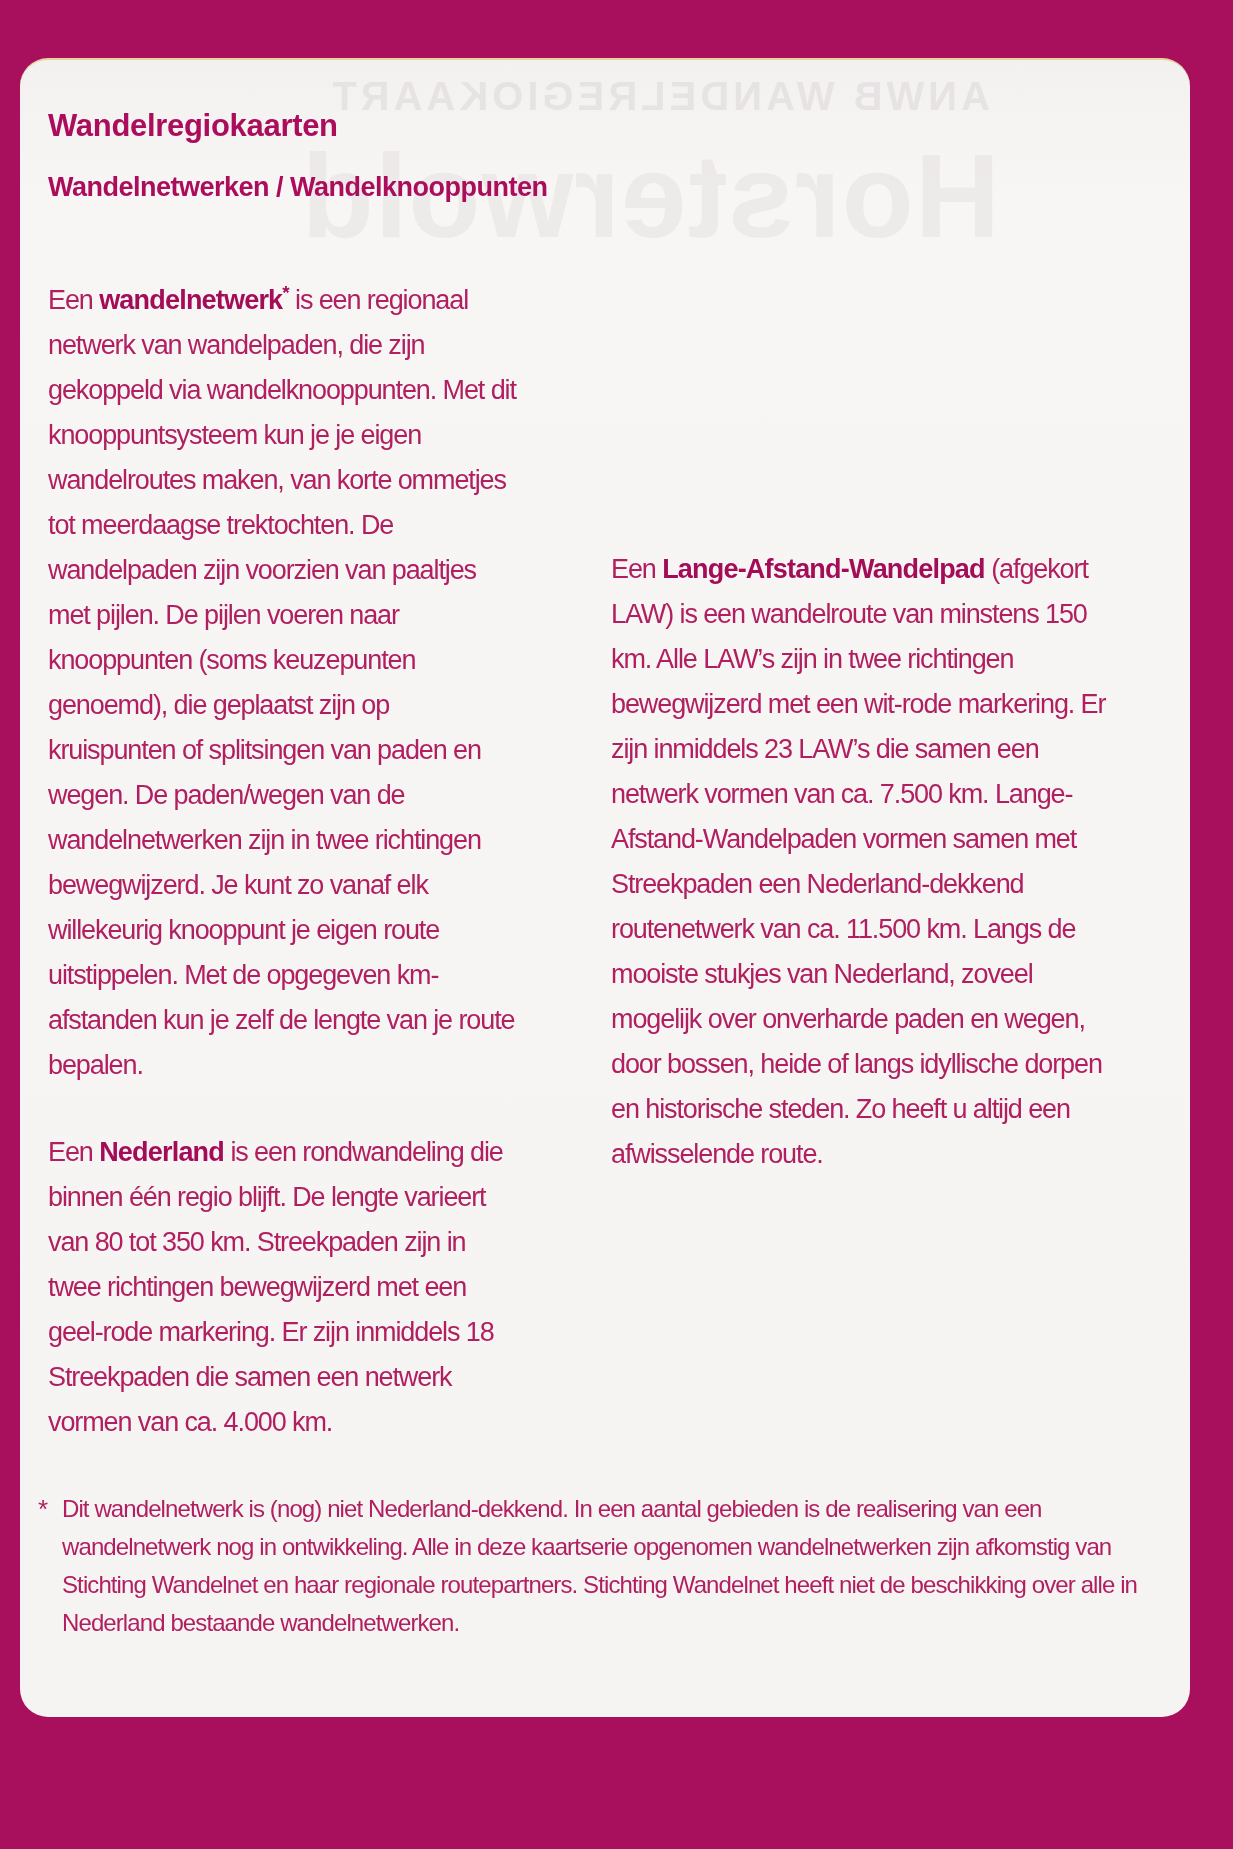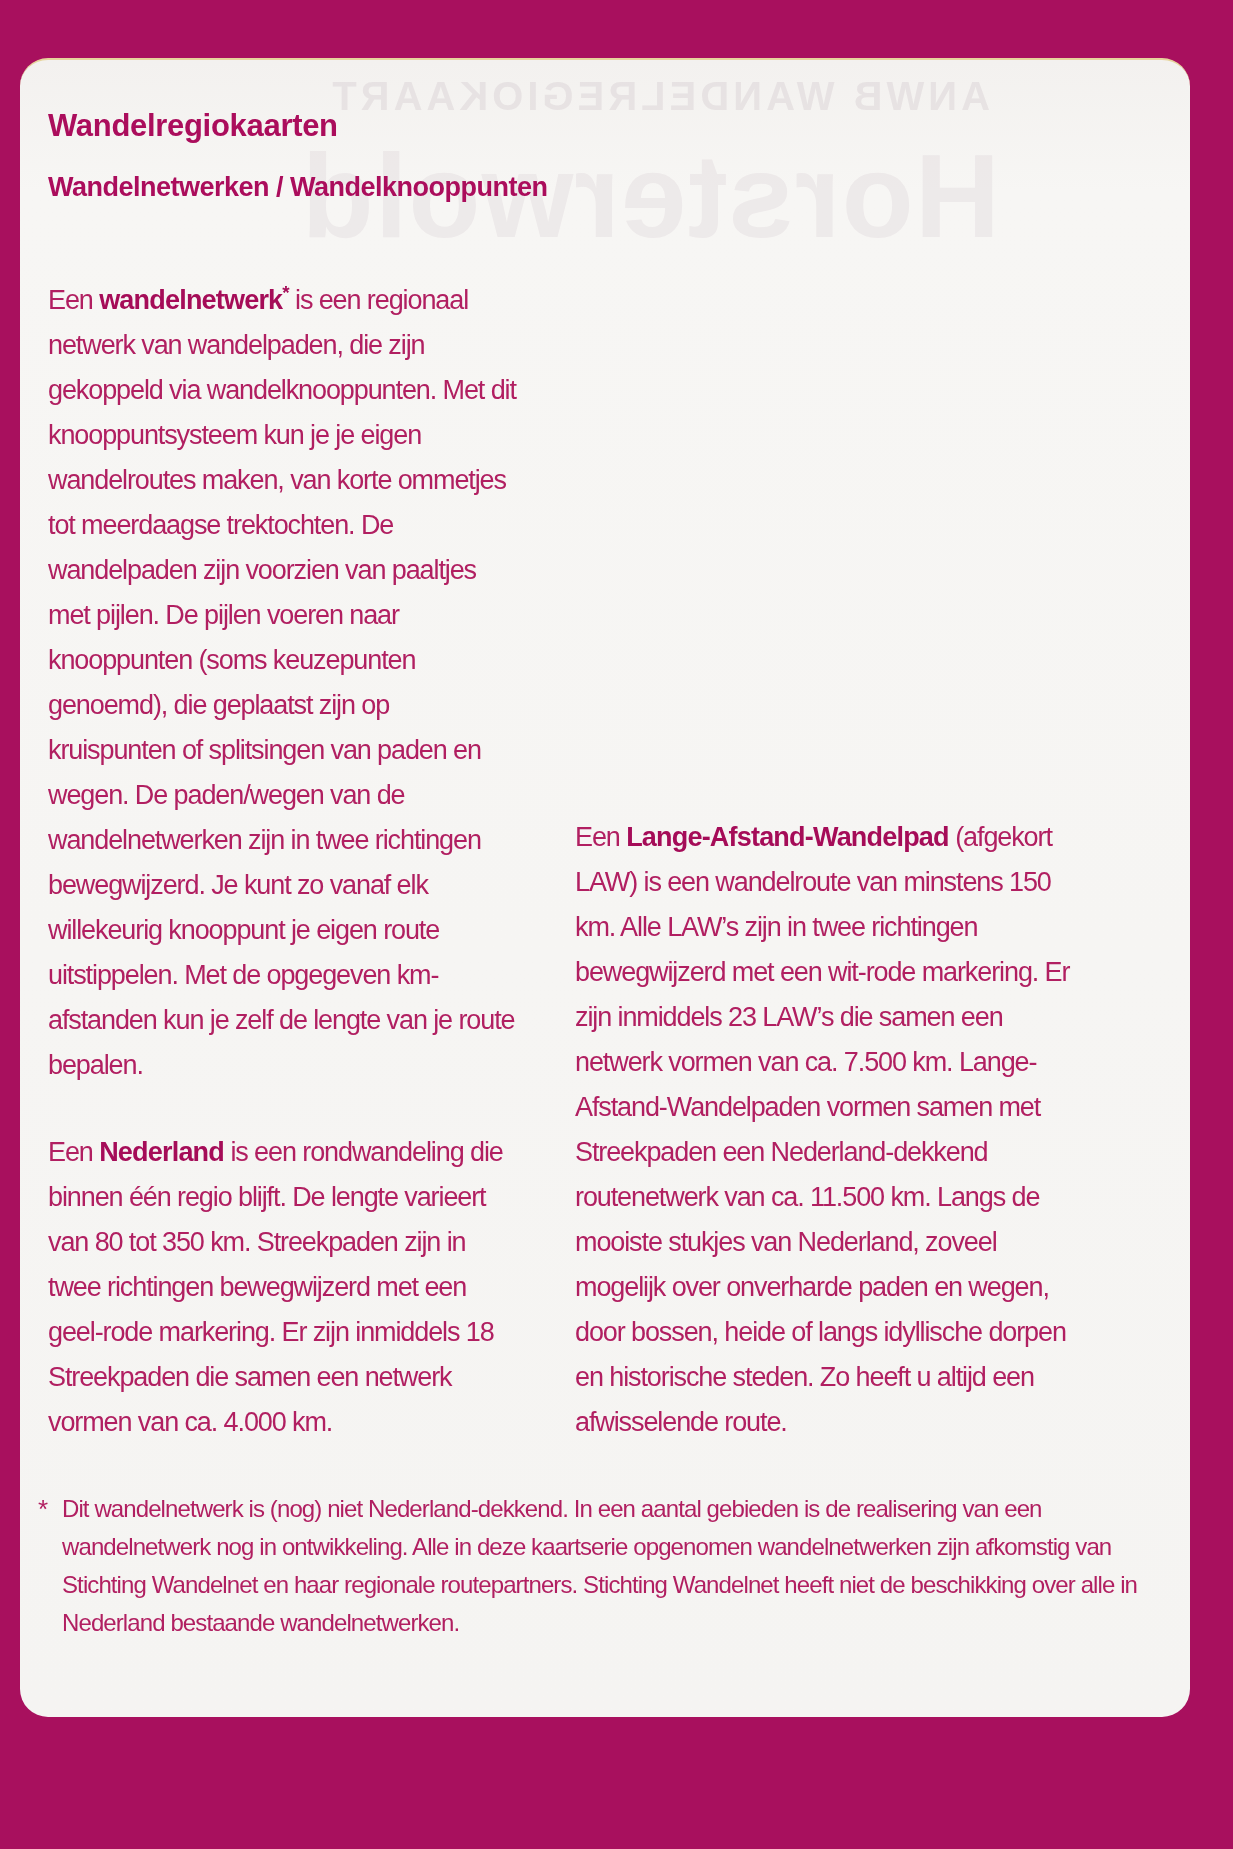--- a/index.html
+++ b/index.html
@@ -65,21 +65,22 @@
     font-size: 27px;
     font-weight: bold;
     color: #ab0d5c;
     letter-spacing: -0.5px;
   }
   .cols {
     position: absolute;
     left: 28px;
     top: 218px;
     display: flex;
-    align-items: flex-end;
+    align-items: center;
+    gap: 36px;
   }
   .col-left { width: 475px; }
   .col-right { width: 512px; margin-left: 52px; }
   .body-par {
     margin: 0 0 42px 0;
     font-size: 27px;
     line-height: 45px;
     letter-spacing: -1.1px;
     color: #b11f61;
   }

